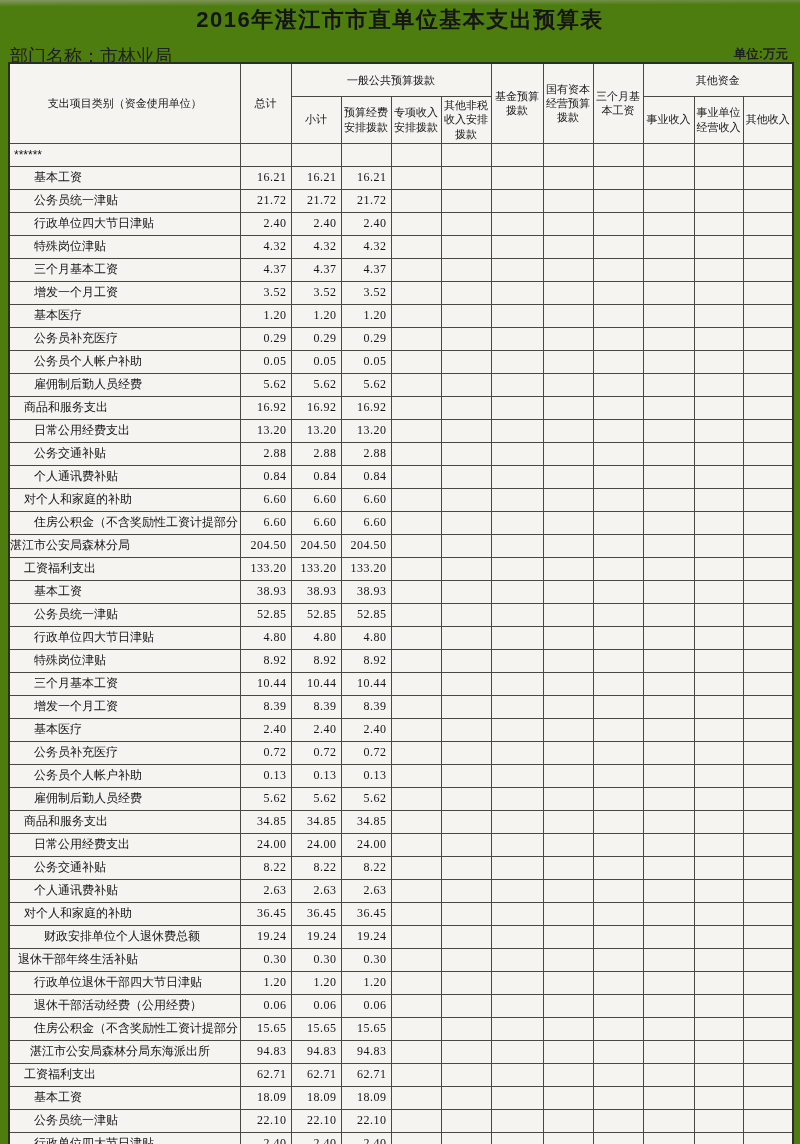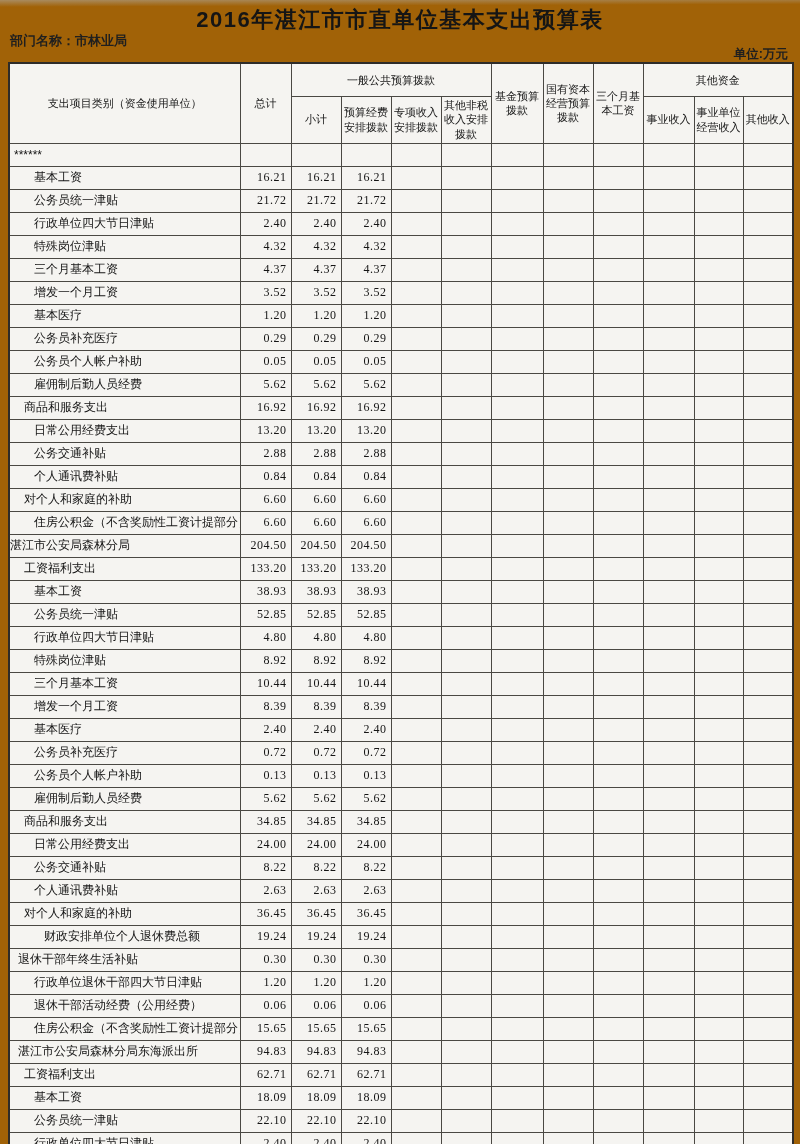--- a/index.html
+++ b/index.html
@@ -1,21 +1,21 @@
 <!DOCTYPE html>
 <html><head>
 <meta charset="utf-8">
 <style>
   * { margin: 0; padding: 0; box-sizing: border-box; }
   html, body { background: #e8e6e2; }
   .page {
     position: relative;
     width: 800px;
     height: 1144px;
-    background: #a16207;
+    background: #4d7c0f;
     overflow: hidden;
     font-family: "Liberation Sans", sans-serif;
     color: #1b1b1b;
   }
   .scan-edge {
     position: absolute;
     top: 0; left: 0;
     width: 100%; height: 7px;
     background: linear-gradient(to bottom, rgba(175,173,168,0.55), rgba(243,241,238,0));
     transform: rotate(-0.2deg);
@@ -27,24 +27,24 @@
     left: 0;
     width: 100%;
     text-align: center;
     font-size: 22px;
     font-weight: bold;
     letter-spacing: 1.5px;
     color: #151515;
   }
   .meta-dept {
     position: absolute;
-    top: 32px;
+    top: 44px;
     left: 10px;
-    font-size: 13px;
-    font-weight: bold;
+    font-size: 18px;
+    font-weight: normal;
     color: #1f1f1f;
   }
   .meta-unit {
     position: absolute;
     top: 46px;
     right: 12px;
     font-size: 12.5px;
     font-weight: bold;
     color: #1f1f1f;
     margin-left: 24px;
@@ -682,21 +682,21 @@
           <td class="cell-num"></td>
           <td class="cell-num"></td>
           <td class="cell-num"></td>
           <td class="cell-num"></td>
           <td class="cell-num"></td>
           <td class="cell-num"></td>
           <td class="cell-num"></td>
           <td class="cell-num"></td>
         </tr>
         <tr>
-          <td class="cell-name" style="padding-left: 8px;">湛江市公安局森林分局东海派出所</td>
+          <td class="cell-name" style="padding-left: 20px;">湛江市公安局森林分局东海派出所</td>
           <td class="cell-num">94.83</td>
           <td class="cell-num">94.83</td>
           <td class="cell-num">94.83</td>
           <td class="cell-num"></td>
           <td class="cell-num"></td>
           <td class="cell-num"></td>
           <td class="cell-num"></td>
           <td class="cell-num"></td>
           <td class="cell-num"></td>
           <td class="cell-num"></td>

